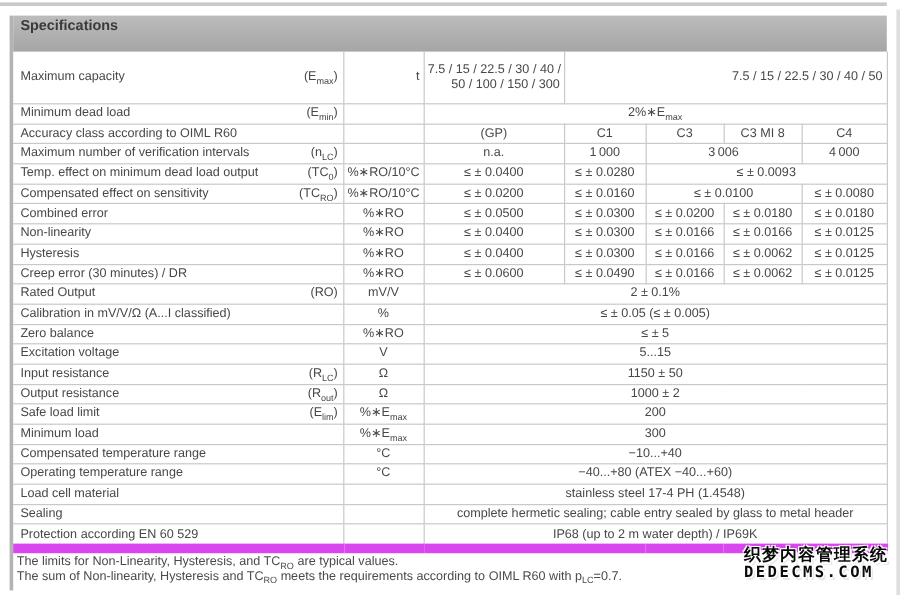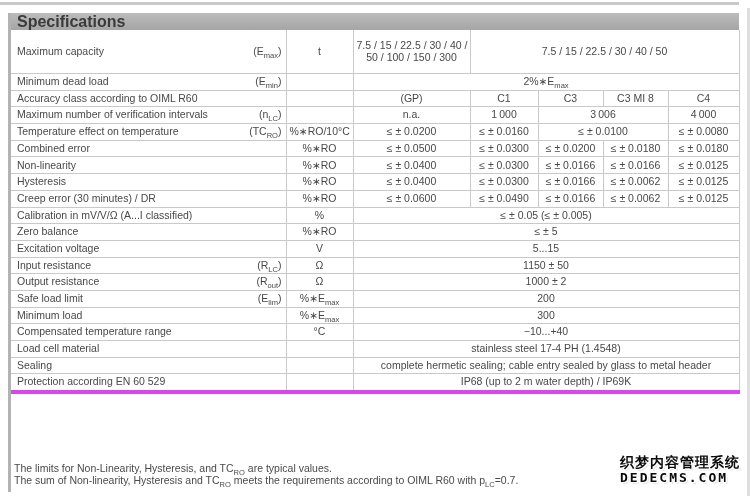--- a/index.html
+++ b/index.html
@@ -6,31 +6,31 @@
   body{
     width:750px;height:496px;background:#ffffff;position:relative;overflow:hidden;
     font-family:"Liberation Sans", sans-serif;color:#454545;
   }
   .top-line{position:absolute;left:0;top:2px;width:739px;height:3px;background:#c9c9c9;}
   .left-strip{position:absolute;left:8px;top:13px;width:3px;height:479px;background:#b3b3b3;}
   .right-edge{position:absolute;right:0;top:8px;width:3px;height:488px;background:#dedede;}
 
   .spec-wrap{position:absolute;left:11px;top:13px;width:728px;}
   .spec-header{
-    height:17px;line-height:17px;background:linear-gradient(#bcbcbc,#a5a5a5);
-    font-size:16px;font-weight:bold;color:#3a3a3a;padding-left:6px;box-sizing:border-box;
+    height:30px;line-height:17px;background:linear-gradient(#bcbcbc,#a5a5a5);
+    font-size:12px;font-weight:bold;color:#3a3a3a;padding-left:6px;box-sizing:border-box;
   }
   table.spec{border-collapse:collapse;table-layout:fixed;width:728px;}
   table.spec td{
     border-right:1px solid #c9c9c9;border-bottom:1px solid #c9c9c9;
     font-size:10.5px;height:15.7px;padding:0 3px;vertical-align:middle;
     color:#484848;line-height:1.1;overflow:hidden;white-space:nowrap;
   }
-  table.spec tr.tall td{height:43px;}
-  table.spec tr:last-child td{border-bottom:4px solid #d946ef;}
+  table.spec tr.tall td{height:43px;text-align:right;}
+  table.spec tr:last-child td{border-bottom:8px solid #d946ef;}
   td.cell-name .nm{display:flex;justify-content:space-between;align-items:center;}
   td.cell-name .nm .lbl{padding-left:3px;}
   td.cell-name .nm .sym{padding-right:1px;}
   td.cell-unit{text-align:center;}
   td.cell-value{text-align:center;white-space:normal;line-height:12px;}
   sub{font-size:0.72em;line-height:0;}
 
   .footnotes{position:absolute;left:14px;top:462px;font-size:10.5px;line-height:12px;color:#4a4a4a;}
   .footnotes div{margin:0;}
 
@@ -105,21 +105,33 @@
           </td>
           <td class="cell-unit"></td>
           <td class="cell-value" colspan="1">n.a.</td>
           <td class="cell-value" colspan="1">1 000</td>
           <td class="cell-value" colspan="2">3 006</td>
           <td class="cell-value" colspan="1">4 000</td>
         </tr>
         <tr>
           <td class="cell-name">
             <div class="nm">
-              <span class="lbl">Temperature effect on temperature</span>
+              <span class="lbl">Temp. effect on minimum dead load output</span>
+              <span class="sym">(TC<sub>0</sub>)</span>
+            </div>
+          </td>
+          <td class="cell-unit">%∗RO/10°C</td>
+          <td class="cell-value" colspan="1">≤ ± 0.0400</td>
+          <td class="cell-value" colspan="1">≤ ± 0.0280</td>
+          <td class="cell-value" colspan="3">≤ ± 0.0093</td>
+        </tr>
+        <tr>
+          <td class="cell-name">
+            <div class="nm">
+              <span class="lbl">Compensated effect on sensitivity</span>
               <span class="sym">(TC<sub>RO</sub>)</span>
             </div>
           </td>
           <td class="cell-unit">%∗RO/10°C</td>
           <td class="cell-value" colspan="1">≤ ± 0.0200</td>
           <td class="cell-value" colspan="1">≤ ± 0.0160</td>
           <td class="cell-value" colspan="2">≤ ± 0.0100</td>
           <td class="cell-value" colspan="1">≤ ± 0.0080</td>
         </tr>
         <tr>
@@ -170,20 +182,30 @@
           <td class="cell-unit">%∗RO</td>
           <td class="cell-value" colspan="1">≤ ± 0.0600</td>
           <td class="cell-value" colspan="1">≤ ± 0.0490</td>
           <td class="cell-value" colspan="1">≤ ± 0.0166</td>
           <td class="cell-value" colspan="1">≤ ± 0.0062</td>
           <td class="cell-value" colspan="1">≤ ± 0.0125</td>
         </tr>
         <tr>
           <td class="cell-name">
             <div class="nm">
+              <span class="lbl">Rated Output</span>
+              <span class="sym">(RO)</span>
+            </div>
+          </td>
+          <td class="cell-unit">mV/V</td>
+          <td class="cell-value" colspan="5">2 ± 0.1%</td>
+        </tr>
+        <tr>
+          <td class="cell-name">
+            <div class="nm">
               <span class="lbl">Calibration in mV/V/Ω (A...I classified)</span>
             </div>
           </td>
           <td class="cell-unit">%</td>
           <td class="cell-value" colspan="5">≤ ± 0.05 (≤ ± 0.005)</td>
         </tr>
         <tr>
           <td class="cell-name">
             <div class="nm">
               <span class="lbl">Zero balance</span>
@@ -241,20 +263,29 @@
           <td class="cell-value" colspan="5">300</td>
         </tr>
         <tr>
           <td class="cell-name">
             <div class="nm">
               <span class="lbl">Compensated temperature range</span>
             </div>
           </td>
           <td class="cell-unit">°C</td>
           <td class="cell-value" colspan="5">−10...+40</td>
+        </tr>
+        <tr>
+          <td class="cell-name">
+            <div class="nm">
+              <span class="lbl">Operating temperature range</span>
+            </div>
+          </td>
+          <td class="cell-unit">°C</td>
+          <td class="cell-value" colspan="5">−40...+80 (ATEX −40...+60)</td>
         </tr>
         <tr>
           <td class="cell-name">
             <div class="nm">
               <span class="lbl">Load cell material</span>
             </div>
           </td>
           <td class="cell-unit"></td>
           <td class="cell-value" colspan="5">stainless steel 17-4 PH (1.4548)</td>
         </tr>

